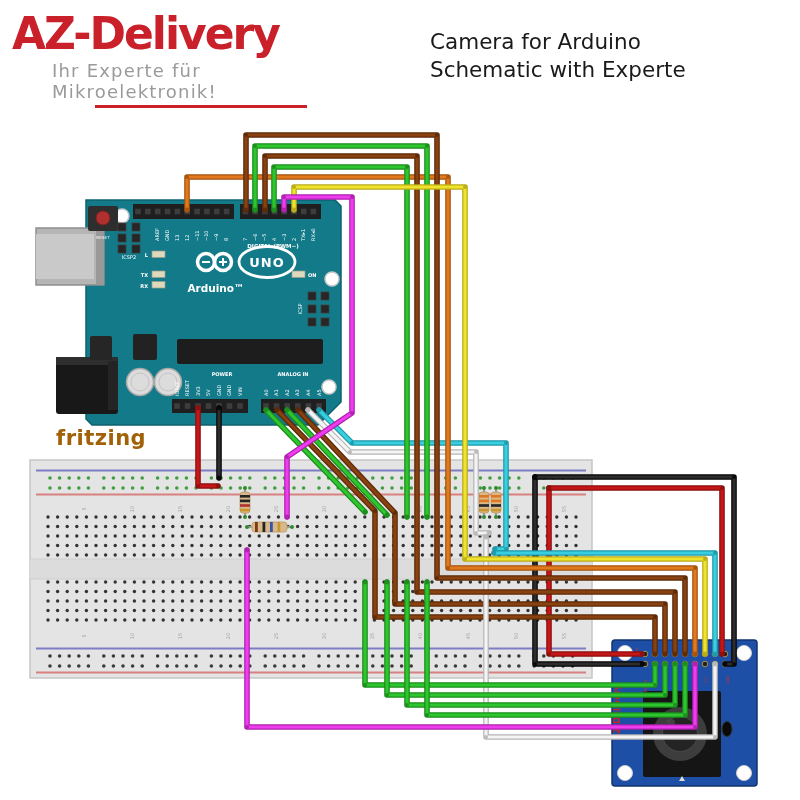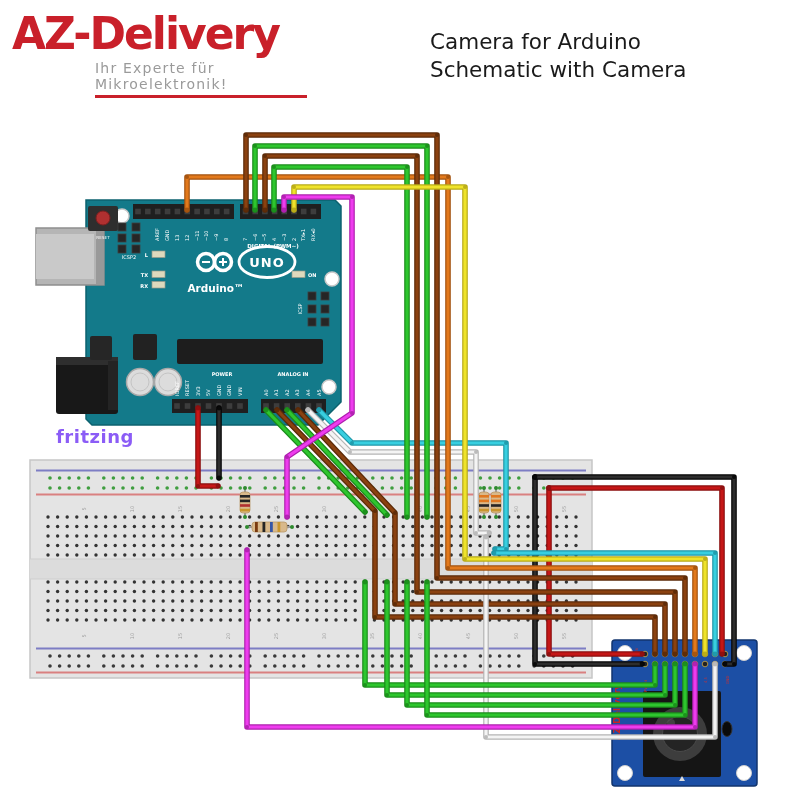--- a/index.html
+++ b/index.html
@@ -2,26 +2,26 @@
 <html><head>
 <meta charset="utf-8">
 <style>
   html,body{margin:0;padding:0;background:#ffffff;}
   #stage{position:relative;width:800px;height:800px;background:#ffffff;overflow:hidden;
          font-family:"DejaVu Sans", sans-serif;}
   #diagram{position:absolute;left:0;top:0;}
   .logo{position:absolute;left:12px;top:6px;width:340px;}
   .logo-text{font-family:"DejaVu Sans", sans-serif;font-weight:bold;font-size:44px;
              letter-spacing:-2px;color:#c9202a;line-height:56px;}
-  .logo-tagline{font-size:14px;color:#9a9a9a;letter-spacing:1.2px;margin-left:83px;margin-top:-2px;}
+  .logo-tagline{font-size:18px;color:#9a9a9a;letter-spacing:1.2px;margin-left:40px;margin-top:-2px;}
   .logo-underline{height:3px;background:#c9202a;width:212px;margin-left:83px;margin-top:3px;}
   .title{position:absolute;left:430px;top:28px;width:360px;text-align:left;
          font-size:21.5px;color:#1a1a1a;line-height:28px;font-family:"DejaVu Sans", sans-serif;}
-  .watermark{position:absolute;left:56px;top:426px;font-size:18px;font-weight:bold;
-             color:#8b5cf6;letter-spacing:0.5px;}
+  .watermark{position:absolute;left:56px;top:426px;font-size:21px;font-weight:bold;
+             color:#a16207;letter-spacing:0.5px;}
 </style>
 </head>
 <body>
 
 <div id="stage">
   <svg id="diagram" width="800" height="800" viewBox="0 0 800 800">
     <g id="g-breadboard">
         <rect x="30" y="460" width="562" height="218" fill="#e4e4e4" stroke="#c6c6c6" stroke-width="1.5"></rect>
         <rect x="30" y="559" width="562" height="20" fill="#dcdcdc"></rect>
         <line x1="30" y1="559" x2="592" y2="559" stroke="#cfcfcf" stroke-width="1"></line>
@@ -1226,17 +1226,17 @@
   </svg>
 
   <div class="logo">
     <div class="logo-text">AZ-Delivery</div>
     <div class="logo-tagline">Ihr Experte für Mikroelektronik!</div>
     <div class="logo-underline"></div>
   </div>
 
   <div class="title">
     <div>Camera for Arduino</div>
-    <div>Schematic with Camera</div>
+    <div>Schematic with Experte</div>
   </div>
 
   <div class="watermark">fritzing</div>
 </div>
 
 </body></html>

